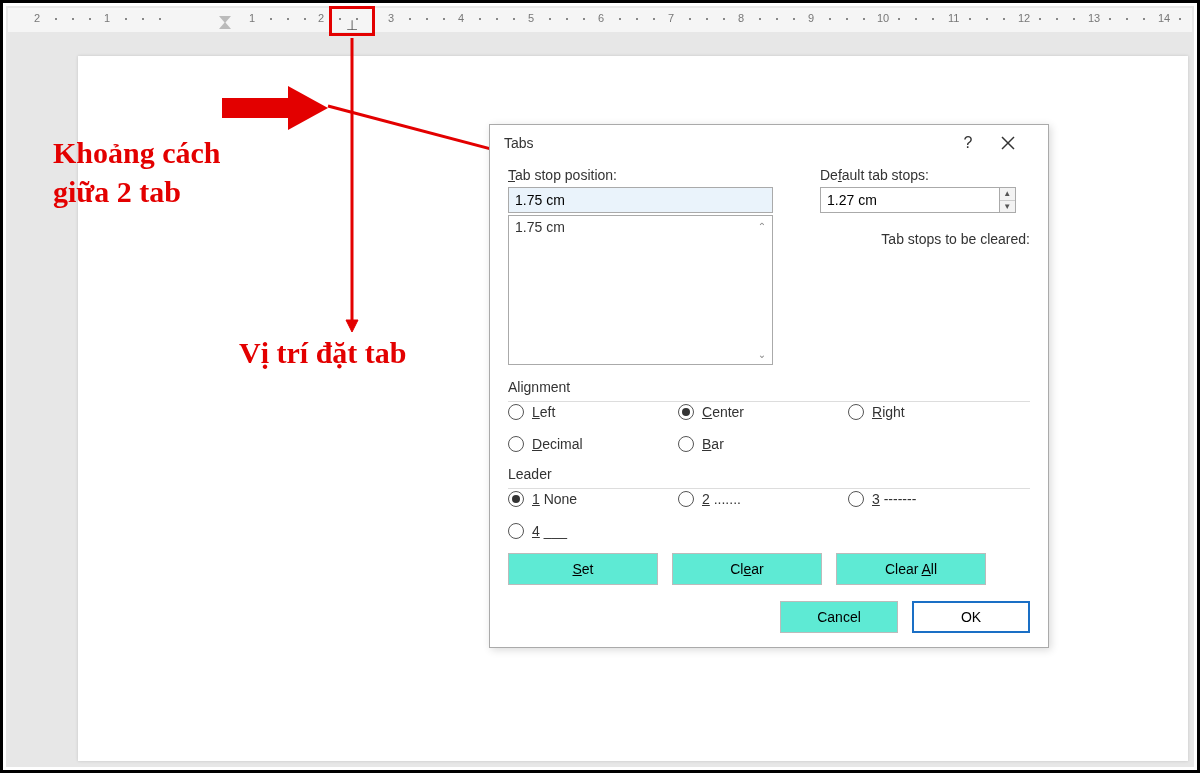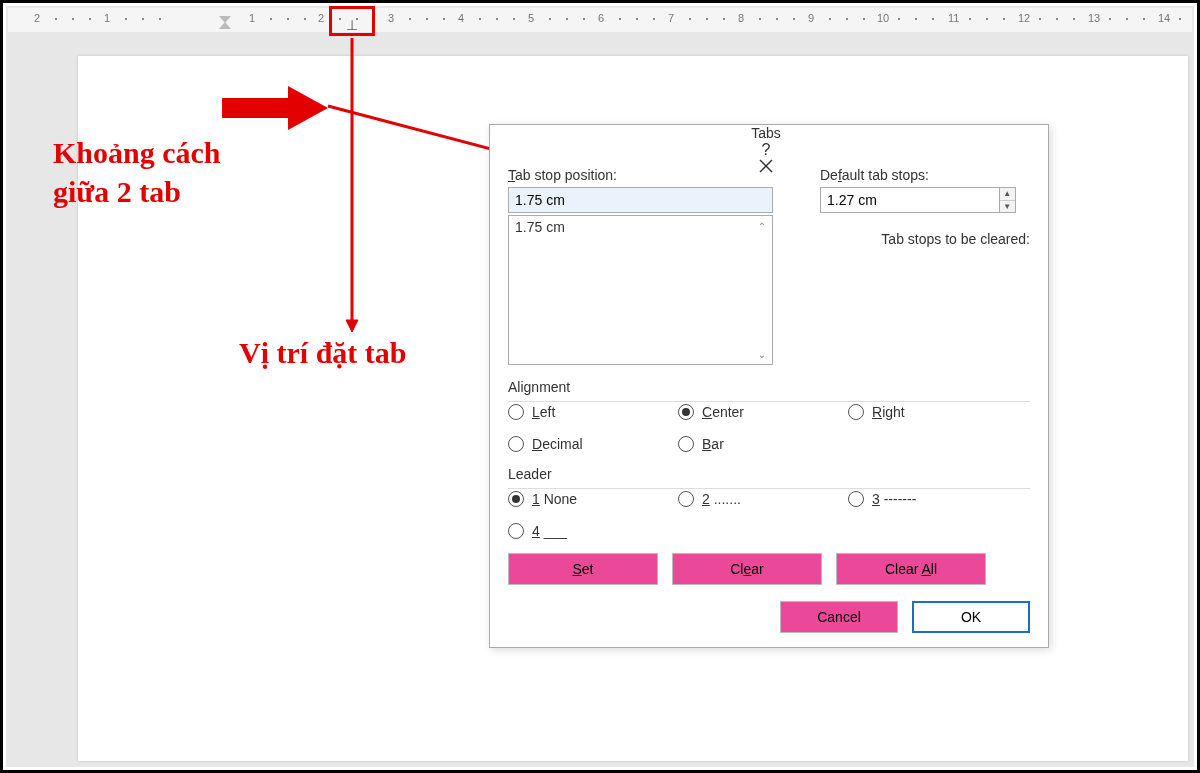--- a/index.html
+++ b/index.html
@@ -130,21 +130,20 @@
     border: 1px solid #aaa;
     box-shadow: 2px 2px 8px rgba(0,0,0,0.15);
   }
   .dlg-title {
     height: 36px;
     display: flex;
     align-items: center;
     padding: 0 20px 0 14px;
     font-size: 14px;
     color: #333;
-    flex-direction: column;
   }
   .dlg-title .title-text { flex: 1; }
   .dlg-title .help, .dlg-title .close {
     width: 40px; height: 30px;
     display: flex; align-items: center; justify-content: center;
     color: #333; font-size: 16px;
     cursor: pointer;
   }
   .dlg-title .close svg { width: 14px; height: 14px; }
   .dlg-body {
@@ -227,21 +226,21 @@
     border-radius: 50%;
   }
   .hr { border: none; border-top: 1px solid #ddd; margin: 4px 0 2px 0; }
   .btn-row {
     display: flex; gap: 14px; margin-top: 14px;
     justify-content: flex-start;
   }
   .btn-row.right { justify-content: flex-end; margin-top: 16px; }
   .btn {
     min-width: 150px; height: 32px;
-    background: #ec4899;
+    background: #5eead4;
     border: 1px solid #bbb;
     font-size: 14px;
     cursor: pointer;
     display: flex; align-items: center; justify-content: center;
   }
   .btn.primary {
     background: #fff;
     border: 2px solid #1a6fc5;
   }
   .btn.small { min-width: 118px; }

